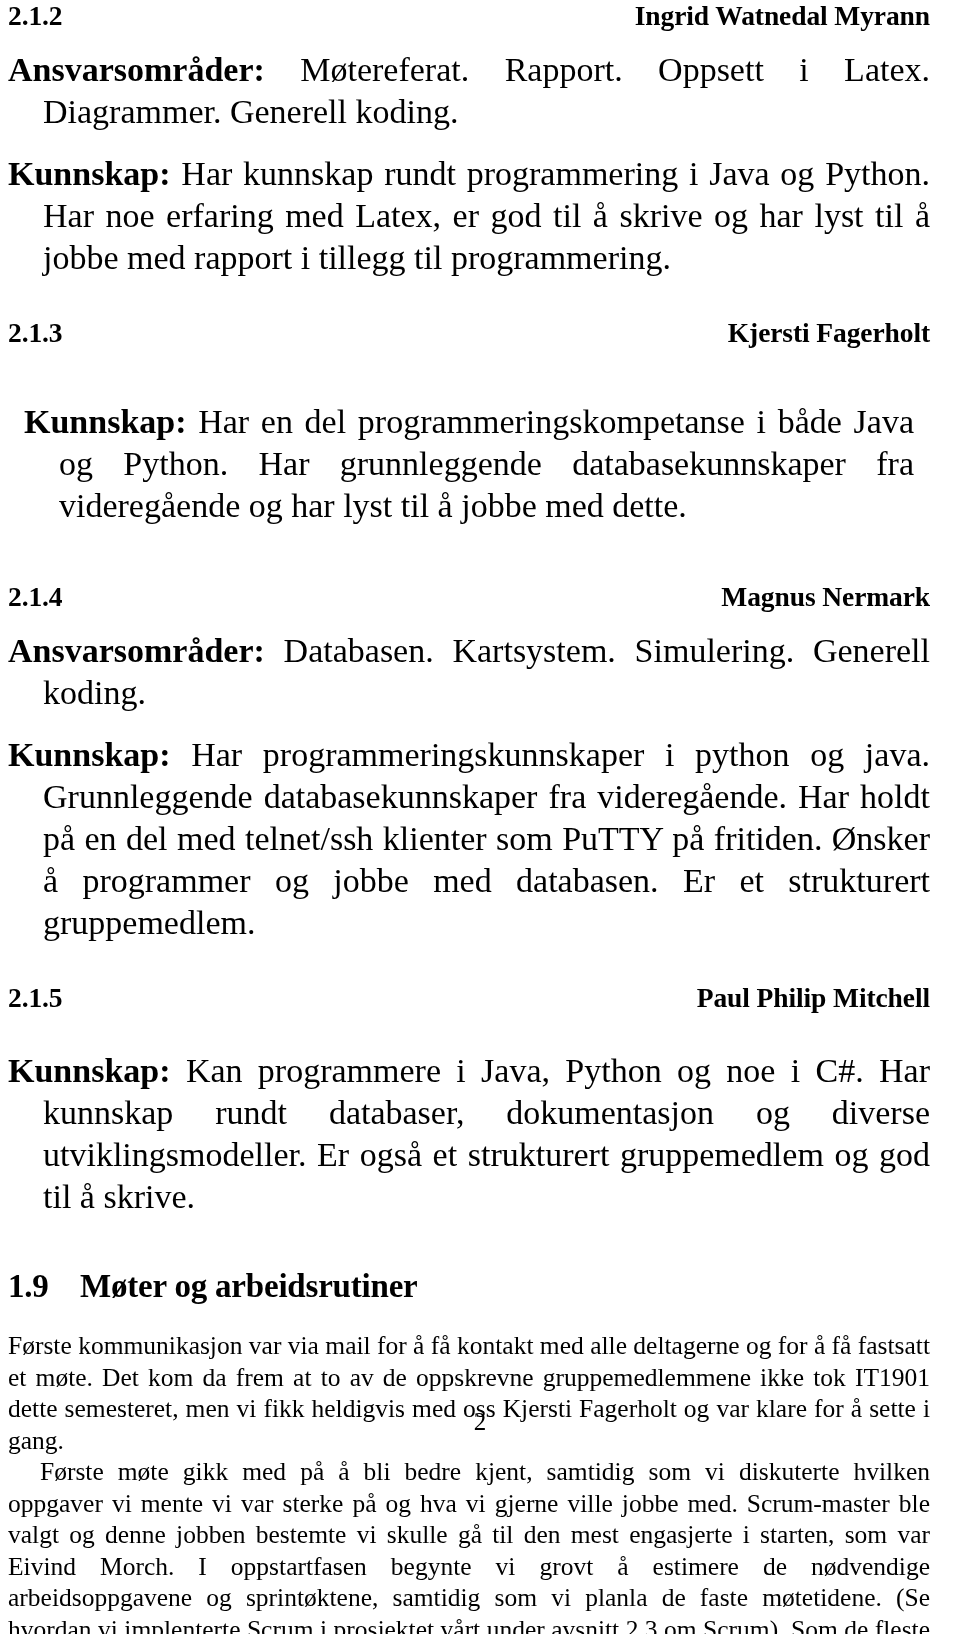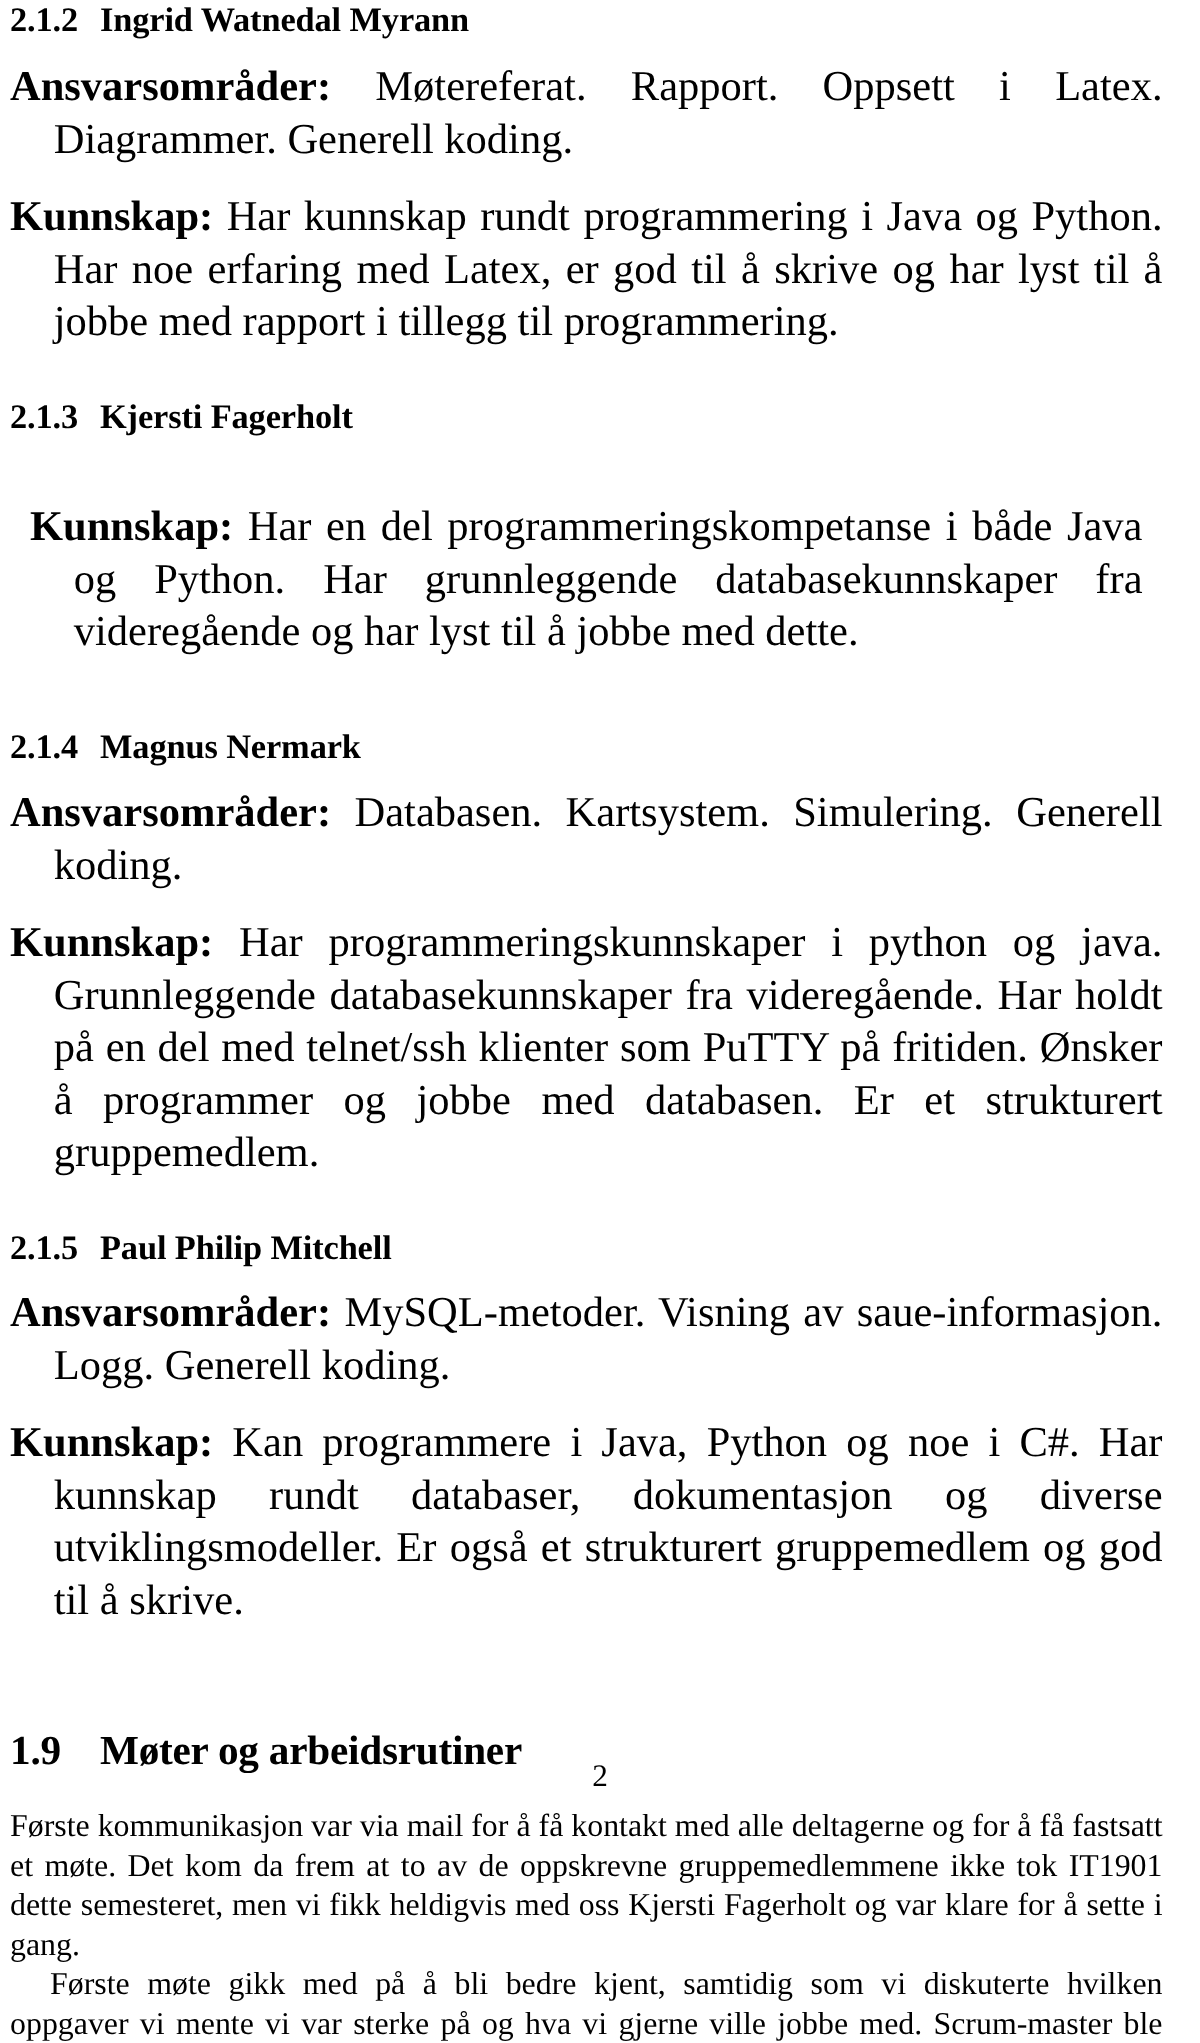--- a/index.html
+++ b/index.html
@@ -33,37 +33,37 @@
     font-size: 27.5px;
     line-height: 1.15;
     letter-spacing: -0.1px;
   }
   .subsection .num {
     width: 72px;
     flex: 0 0 72px;
   }
   .subsection .ttl {
     flex: 1 1 auto;
+    text-align: right;
   }
 
   .section {
     display: flex;
     align-items: baseline;
     font-weight: bold;
     font-size: 33px;
     line-height: 1.15;
     letter-spacing: -0.2px;
   }
   .section .num {
     width: 72px;
     flex: 0 0 72px;
   }
   .section .ttl {
     flex: 1 1 auto;
-    margin-top: 31px;
   }
 
   
   .descpara {
     font-size: 34px;
     line-height: 1.235;
     text-align: justify;
     text-justify: inter-word;
     padding-left: 35px;
     text-indent: -35px;
@@ -156,23 +156,20 @@
   </p>
 
   <div class="gap-block"></div>
 
   <div class="subsection">
     <span class="num">2.1.5</span>
     <span class="ttl">Paul Philip Mitchell</span>
   </div>
   <div class="gap-after-head"></div>
 
-  <p class="descpara" style="margin:0;">
-    <span class="term">Ansvarsområder:</span><span>MySQL-metoder. Visning av saue-informasjon. Logg. Generell koding.</span>
-  </p>
   <div class="gap-para"></div>
   <p class="descpara" style="margin:0;">
     <span class="term">Kunnskap:</span><span>Kan programmere i Java, Python og noe i C#. Har kunnskap rundt databaser, dokumentasjon og diverse utviklingsmodeller. Er også et strukturert gruppemedlem og god til å skrive.</span>
   </p>
 
   <div class="gap-section-before"></div>
 
   <div class="section">
     <span class="num">1.9</span>
     <span class="ttl">Møter og arbeidsrutiner</span>

